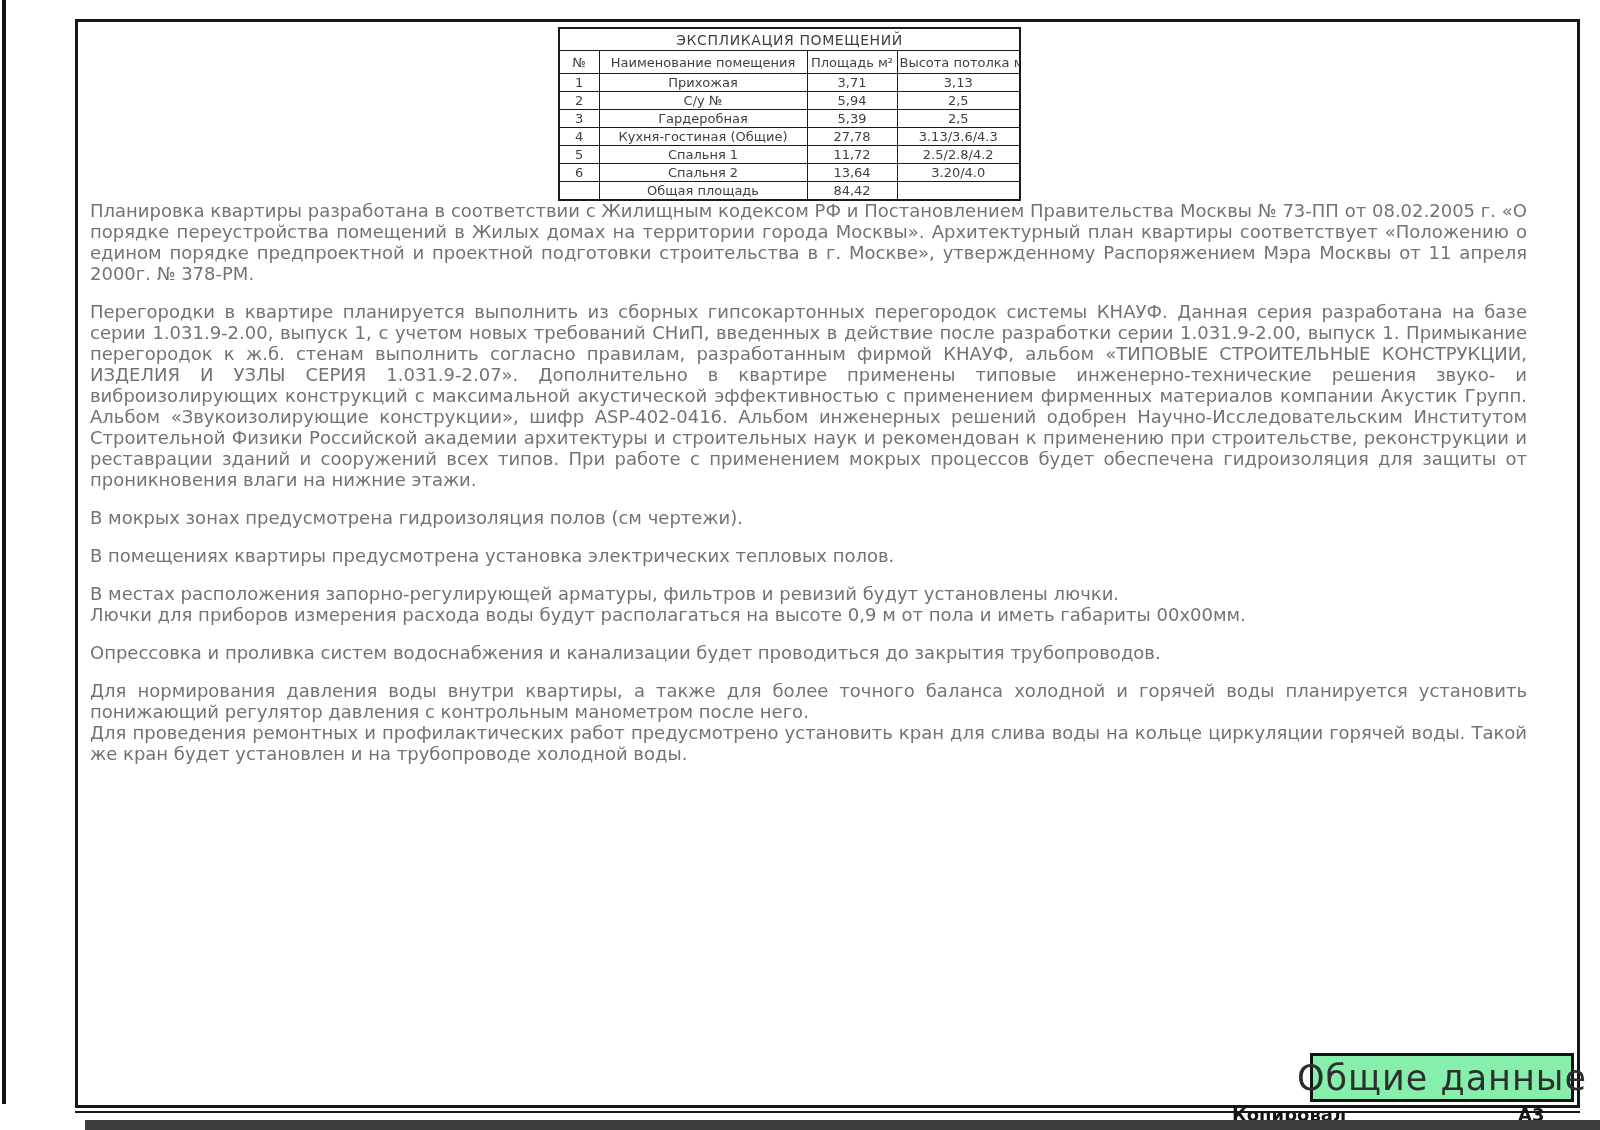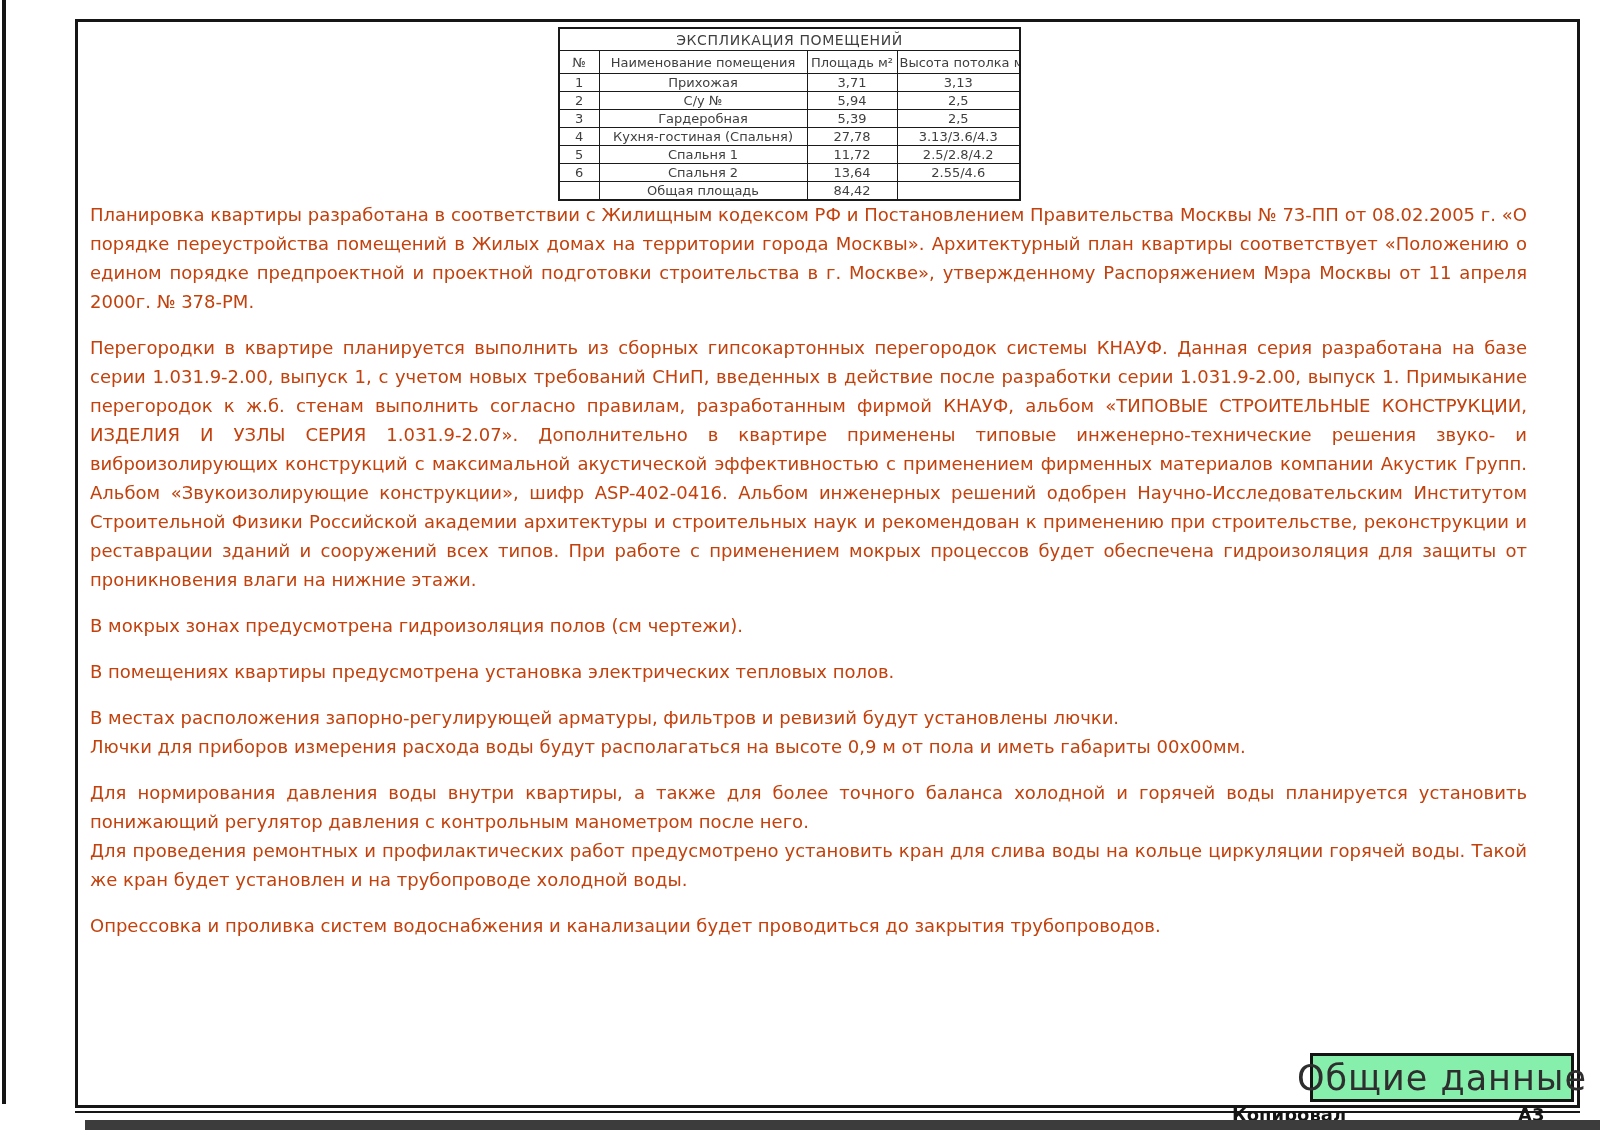--- a/index.html
+++ b/index.html
@@ -20,21 +20,21 @@
   }
   table.explication td{
     border:1px solid #1a1a1a;text-align:center;vertical-align:middle;
     font-size:13px;height:17px;padding:0 2px;overflow:hidden;white-space:nowrap;
   }
   table.explication tr.t-title td{font-size:14px;height:21px;letter-spacing:0.6px;}
   table.explication tr.t-head td{font-size:13px;height:22px;}
   
   .text-block{
     position:absolute;left:90px;top:200px;width:1437px;
-    font-size:18px;line-height:29px;text-align:justify;color:#c2410c;
+    font-size:18px;line-height:21px;text-align:justify;color:#737373;
   }
   .para{margin:0 0 17px 0;white-space:pre-line;}
   
   .title-block{
     position:absolute;left:1310px;top:1053px;width:258px;height:43px;border:3px solid #141414;
     display:flex;align-items:center;justify-content:center;
     font-size:35px;color:#2e2e2e;letter-spacing:1px;white-space:nowrap;background:#86efac;
   }
   
   .footer-label{position:absolute;top:1104px;font-size:18px;font-weight:bold;color:#141414;}
@@ -81,55 +81,55 @@
       <td>2,5</td>
     </tr>
     <tr>
       <td>3</td>
       <td>Гардеробная</td>
       <td>5,39</td>
       <td>2,5</td>
     </tr>
     <tr>
       <td>4</td>
-      <td>Кухня-гостиная (Спальня)</td>
+      <td>Кухня-гостиная (Общие)</td>
       <td>27,78</td>
       <td>3.13/3.6/4.3</td>
     </tr>
     <tr>
       <td>5</td>
       <td>Спальня 1</td>
       <td>11,72</td>
       <td>2.5/2.8/4.2</td>
     </tr>
     <tr>
       <td>6</td>
       <td>Спальня 2</td>
       <td>13,64</td>
-      <td>2.55/4.6</td>
+      <td>3.20/4.0</td>
     </tr>
     <tr>
       <td></td>
       <td>Общая площадь</td>
       <td>84,42</td>
       <td></td>
     </tr>
   </tbody>
     </table>
 
   <div class="text-block">
     <div class="para">Планировка квартиры разработана в соответствии с Жилищным кодексом РФ и Постановлением Правительства Москвы № 73-ПП от 08.02.2005 г. «О порядке переустройства помещений в Жилых домах на территории города Москвы». Архитектурный план квартиры соответствует «Положению о едином порядке предпроектной и проектной подготовки строительства в г. Москве», утвержденному Распоряжением Мэра Москвы от 11 апреля 2000г. № 378-РМ.</div>
     <div class="para">Перегородки в квартире планируется выполнить из сборных гипсокартонных перегородок системы КНАУФ. Данная серия разработана на базе серии 1.031.9-2.00, выпуск 1, с учетом новых требований СНиП, введенных в действие после разработки серии 1.031.9-2.00, выпуск 1. Примыкание перегородок к ж.б. стенам выполнить согласно правилам, разработанным фирмой КНАУФ, альбом «ТИПОВЫЕ СТРОИТЕЛЬНЫЕ КОНСТРУКЦИИ, ИЗДЕЛИЯ И УЗЛЫ СЕРИЯ 1.031.9-2.07». Дополнительно в квартире применены типовые инженерно-технические решения звуко- и виброизолирующих конструкций с максимальной акустической эффективностью с применением фирменных материалов компании Акустик Групп. Альбом «Звукоизолирующие конструкции», шифр ASP-402-0416. Альбом инженерных решений одобрен Научно-Исследовательским Институтом Строительной Физики Российской академии архитектуры и строительных наук и рекомендован к применению при строительстве, реконструкции и реставрации зданий и сооружений всех типов. При работе с применением мокрых процессов будет обеспечена гидроизоляция для защиты от проникновения влаги на нижние этажи.</div>
     <div class="para">В мокрых зонах предусмотрена гидроизоляция полов (см чертежи).</div>
     <div class="para">В помещениях квартиры предусмотрена установка электрических тепловых полов.</div>
     <div class="para">В местах расположения запорно-регулирующей арматуры, фильтров и ревизий будут установлены лючки.
 Лючки для приборов измерения расхода воды будут располагаться на высоте 0,9 м от пола и иметь габариты 00х00мм.</div>
+    <div class="para">Опрессовка и проливка систем водоснабжения и канализации будет проводиться до закрытия трубопроводов.</div>
     <div class="para">Для нормирования давления воды внутри квартиры, а также для более точного баланса холодной и горячей воды планируется установить понижающий регулятор давления с контрольным манометром после него.
 Для проведения ремонтных и профилактических работ предусмотрено установить кран для слива воды на кольце циркуляции горячей воды. Такой же кран будет установлен и на трубопроводе холодной воды.</div>
-    <div class="para">Опрессовка и проливка систем водоснабжения и канализации будет проводиться до закрытия трубопроводов.</div>
   </div>
 
   <div class="title-block">
     <span>Общие данные</span>
   </div>
 
   <div class="footer-label footer-copied">Копировал</div>
   <div class="footer-label footer-format">А3</div>
 
   <div class="bottom-bar"></div>

